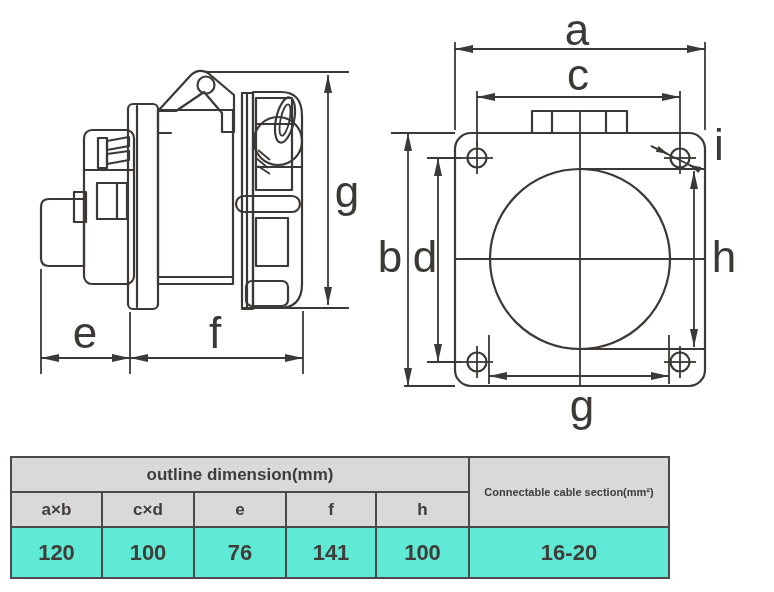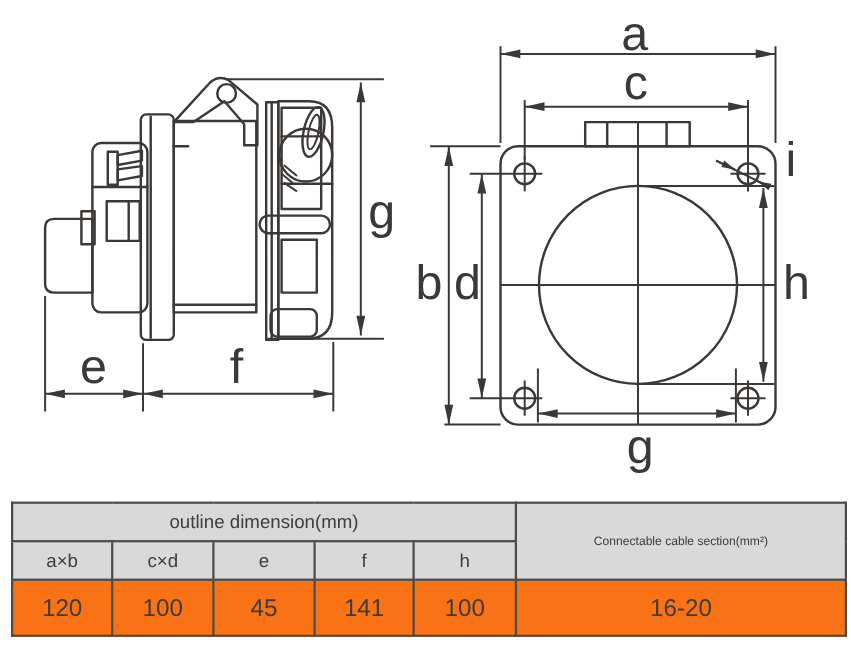--- a/index.html
+++ b/index.html
@@ -7,27 +7,27 @@
     position:relative;width:774px;height:592px;background:#ffffff;overflow:hidden;
     font-family:"Liberation Sans",sans-serif;
   }
   svg{display:block;}
   .ln{fill:none;stroke:#3b3836;stroke-width:2.2;stroke-linejoin:round;stroke-linecap:round;}
   .thin{fill:none;stroke:#3b3836;stroke-width:1.8;}
   .dim{fill:none;stroke:#3b3836;stroke-width:1.8;}
   .lbl{font-family:"Liberation Sans",sans-serif;font-size:44px;fill:#3b3836;}
   .mid{text-anchor:middle;}
   .dim-table{
-    position:absolute;left:10px;top:456px;width:760px;
-    border-collapse:collapse;table-layout:fixed;color:#3f3c3a;
+    position:absolute;left:10px;top:456px;width:660px;
+    border-collapse:collapse;table-layout:fixed;color:#3f3c3a;font-weight:bold;
   }
   .dim-table td{border:2px solid #4c4948;text-align:center;vertical-align:middle;padding:0;}
   .hdr{background:#d9d9d9;font-size:17px;height:33px;}
   .cable{font-size:11px;}
-  .val{background:#f97316;font-size:22px;height:49px;}
+  .val{background:#5eead4;font-size:22px;height:49px;}
 </style>
 </head>
 <body>
 
 <div id="stage">
 
   <svg width="774" height="452" viewBox="0 0 774 452">
     <defs>
       <marker id="arw" markerUnits="userSpaceOnUse" markerWidth="20" markerHeight="10" viewBox="0 0 20 10" refX="19" refY="5" orient="auto-start-reverse">
         <path d="M1,1 L19,5 L1,9 Z" fill="#3b3836"></path>
@@ -210,21 +210,21 @@
       <tr>
         <td class="hdr">a×b</td>
         <td class="hdr">c×d</td>
         <td class="hdr">e</td>
         <td class="hdr">f</td>
         <td class="hdr">h</td>
       </tr>
       <tr>
         <td class="val">120</td>
         <td class="val">100</td>
-        <td class="val">45</td>
+        <td class="val">76</td>
         <td class="val">141</td>
         <td class="val">100</td>
         <td class="val">16-20</td>
       </tr>
     </tbody>
   </table>
 
 </div>
 
 </body></html>

